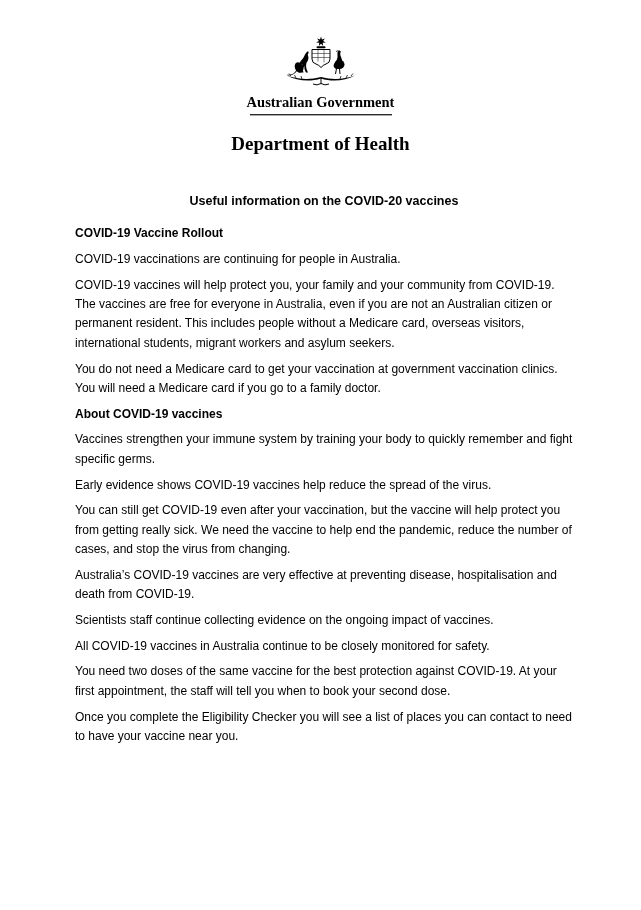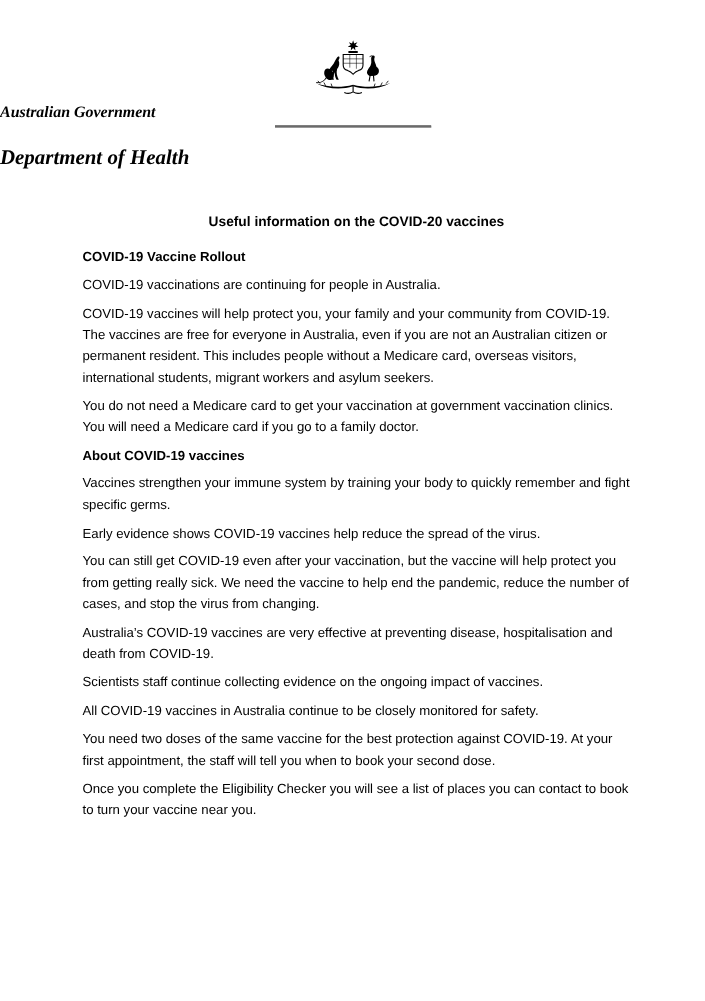--- a/index.html
+++ b/index.html
@@ -14,22 +14,21 @@
     font-family: "Liberation Sans", sans-serif;
     color: #000000;
   }
   .page {
     width: 641px;
     height: 910px;
     background: #ffffff;
   }
   .crest-header {
     padding-top: 36px;
-    text-align: left;
-    font-style: italic;
+    text-align: center;
   }
   .crest-svg {
     display: block;
     margin: 0 auto;
     width: 80px;
     height: 57px;
   }
   .gov-title {
     font-family: "Liberation Serif", serif;
     font-weight: bold;
@@ -128,16 +127,16 @@
 
     <h2>About COVID-19 vaccines</h2>
     <p>Vaccines strengthen your immune system by training your body to quickly remember and fight specific germs.</p>
     <p>Early evidence shows COVID-19 vaccines help reduce the spread of the virus.</p>
     <p>You can still get COVID-19 even after your vaccination, but the vaccine will help protect you from getting really sick. We need the vaccine to help end the pandemic, reduce the number of cases, and stop the virus from changing.</p>
     <p>Australia’s COVID-19 vaccines are very effective at preventing disease, hospitalisation and death from COVID-19.</p>
     <p>Scientists staff continue collecting evidence on the ongoing impact of vaccines.</p>
     <p>All COVID-19 vaccines in Australia continue to be closely monitored for safety.</p>
     <p>You need two doses of the same vaccine for the best protection against COVID-19. At your first appointment, the staff will tell you when to book your second dose.</p>
 
-    <p>Once you complete the Eligibility Checker you will see a list of places you can contact to book to turn your vaccine near you.</p>
+    <p>Once you complete the Eligibility Checker you will see a list of places you can contact to need to have your vaccine near you.</p>
   </div>
 
 </div>
 
 </body></html>

